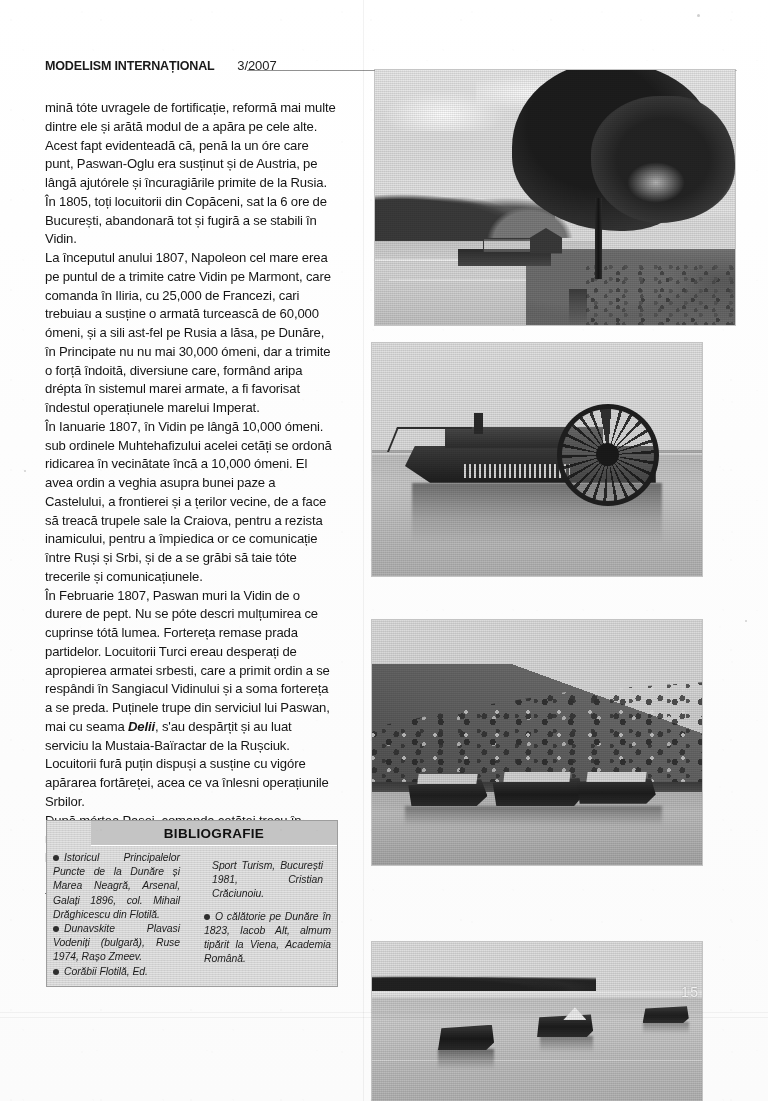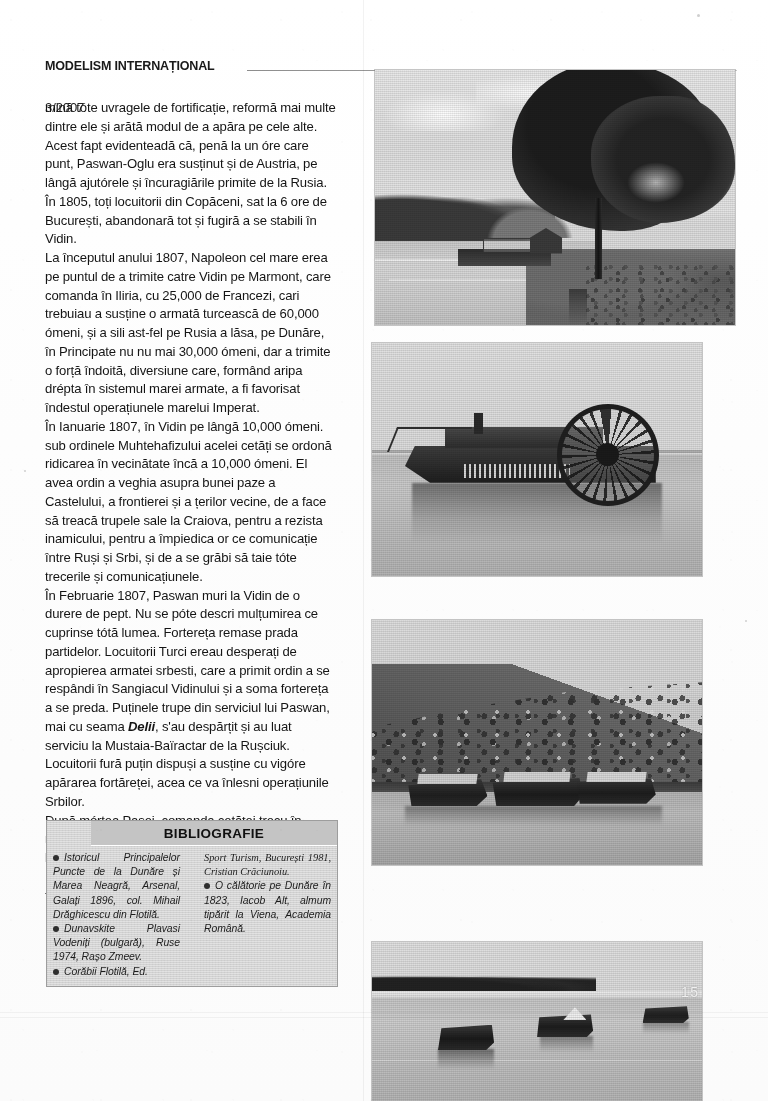--- a/index.html
+++ b/index.html
@@ -42,23 +42,22 @@
     pointer-events: none;
   }
 
   
   .masthead {
     position: absolute;
     left: 45px;
     top: 58px;
     display: flex;
     align-items: baseline;
-    gap: 27px;
+    gap: 10px;
     z-index: 5;
-    flex-direction: column;
   }
   .masthead-title {
     font-family: "Liberation Sans", sans-serif;
     font-weight: bold;
     font-size: 13.5px;
     letter-spacing: -0.2px;
     color: #1a1a1a;
     transform: scaleX(0.93);
     transform-origin: left center;
   }
@@ -158,27 +157,27 @@
   .biblio-entry .bullet {
     display: inline-block;
     width: 6px;
     height: 6px;
     border-radius: 50%;
     background: #2e2e2e;
     margin-right: 5px;
     vertical-align: 0px;
   }
   .biblio-cont {
-    font-family: Liberation Serif, serif;
+    font-family: Liberation Sans, sans-serif;
     font-style: italic;
     font-size: 10.4px;
     line-height: 14.2px;
     color: #1c1c1c;
     text-align: justify;
-    margin: 0;
+    margin: 8px;
     letter-spacing: -0.05px;
   }
 
   
   .photo {
     position: absolute;
     overflow: hidden;
     z-index: 7;
     background: #9a9a9a;
     box-shadow: 0 0 0 1px rgba(140,140,140,.5);

